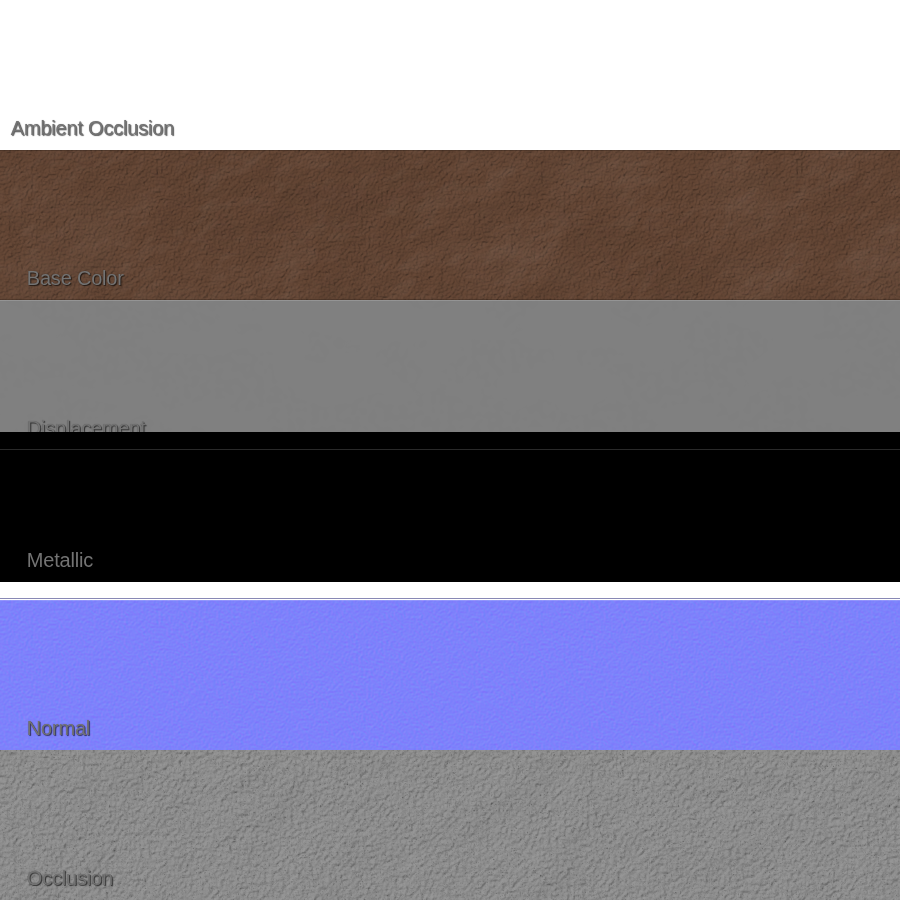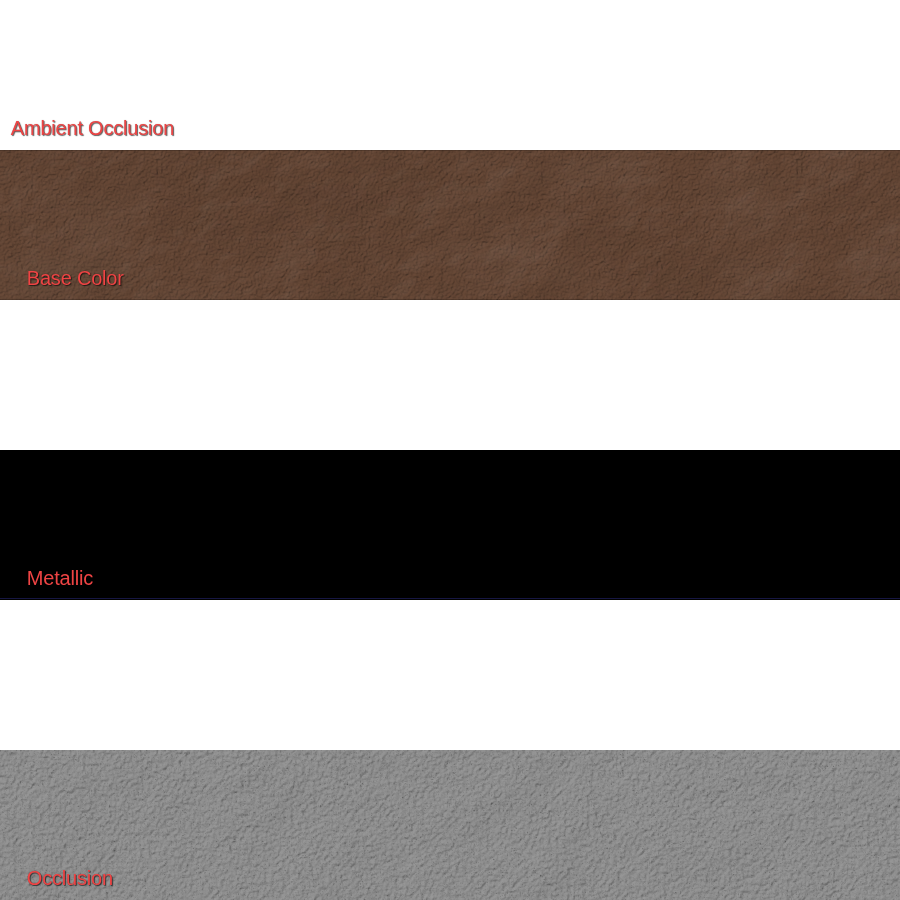--- a/index.html
+++ b/index.html
@@ -1,25 +1,25 @@
 <!DOCTYPE html>
 <html><head>
 <meta charset="utf-8">
 <title>PBR Texture Channel Strips</title>
 <style>
   html,body{margin:0;padding:0;width:900px;height:900px;background:#ffffff;overflow:hidden}
   #sheet{position:relative;width:900px;height:900px;background:#fff;
          font-family:"Liberation Sans", sans-serif;}
   .band{position:absolute;left:0;width:900px;height:150px;overflow:hidden}
   .band .tex{position:absolute;left:0;top:0;width:900px;height:150px;display:block}
-  .lbl{position:absolute;left:10.8px;font-size:20px;line-height:20px;color:#ef4444;
+  .lbl{position:absolute;left:10.8px;font-size:20px;line-height:20px;color:#737373;
        white-space:nowrap;letter-spacing:-0.2px;transform:translateZ(0);}
   .shadow{text-shadow:1px 1px 1px rgba(0,0,0,.62), 0 0 1px rgba(0,0,0,.3);margin-left:16px;}
   .shadow-faint{text-shadow:1px 1px 1px rgba(0,0,0,.62), 0 0 1px rgba(0,0,0,.35);}
-  #b0{top:0}#b1{top:150px}#b2{top:300px}#b3{top:450px}#b4{top:600px}#b5{top:750px}
+  #b0{top:0}#b1{top:150px}#b2{top:300px}#b3{top:432px}#b4{top:600px}#b5{top:750px}
   .seam{position:absolute;left:0;width:900px;height:1px;pointer-events:none}
   .seam-dark{background:rgba(0,0,0,.18)}
   .seam-light{background:rgba(255,255,255,.16)}
 </style>
 </head>
 <body>
 
 <svg width="0" height="0" style="position:absolute" aria-hidden="true">
 <defs>
   <filter id="fBase" x="0" y="0" width="100%" height="100%" color-interpolation-filters="sRGB">
@@ -121,28 +121,42 @@
     <svg class="tex" width="900" height="150" viewBox="0 0 900 150">
       <rect width="900" height="150" filter="url(#fBase)"></rect>
       <rect width="900" height="150" filter="url(#fCreaseLight)"></rect>
       <rect width="900" height="150" filter="url(#fCreaseDark)"></rect>
       <rect width="900" height="150" filter="url(#fMottleLight)"></rect>
       <rect width="900" height="150" filter="url(#fMottleDark)"></rect>
     </svg>
     <div class="lbl shadow" style="top:118px">Base Color</div>
   </div>
 
+  <div class="band" id="b2">
+    <svg class="tex" width="900" height="150" viewBox="0 0 900 150">
+      <rect width="900" height="150" fill="#7f7f7f"></rect>
+      <rect width="900" height="150" filter="url(#fDispMottle)"></rect>
+      <rect width="900" height="150" filter="url(#fDisp)"></rect>
+    </svg>
+    <div class="lbl shadow" style="top:118px">Displacement</div>
+  </div>
 
   <div class="band" id="b3">
     <svg class="tex" width="900" height="150" viewBox="0 0 900 150">
       <rect width="900" height="150" fill="#000000"></rect>
     </svg>
     <div class="lbl shadow" style="top:118px">Metallic</div>
   </div>
 
+  <div class="band" id="b4">
+    <svg class="tex" width="900" height="150" viewBox="0 0 900 150">
+      <rect width="900" height="150" filter="url(#fNorm)"></rect>
+    </svg>
+    <div class="lbl shadow" style="top:118px">Normal</div>
+  </div>
 
   <div class="band" id="b5">
     <svg class="tex" width="900" height="150" viewBox="0 0 900 150">
       <rect width="900" height="150" filter="url(#fRough)"></rect>
       <rect width="900" height="150" filter="url(#fCreaseLight)" opacity="0.6"></rect>
       <rect width="900" height="150" filter="url(#fCreaseDark)" opacity="0.6"></rect>
     </svg>
     <div class="lbl shadow" style="top:118px">Occlusion</div>
   </div>
 

